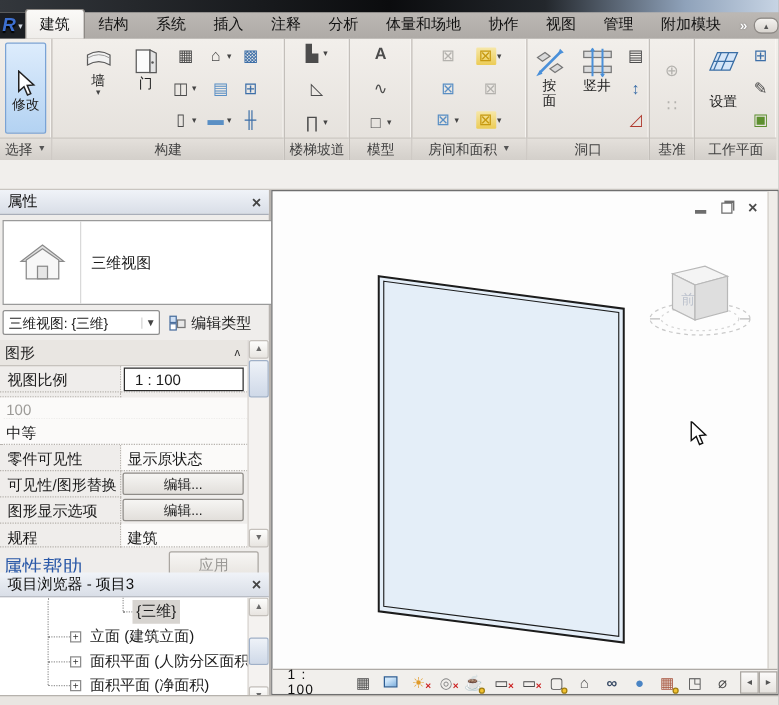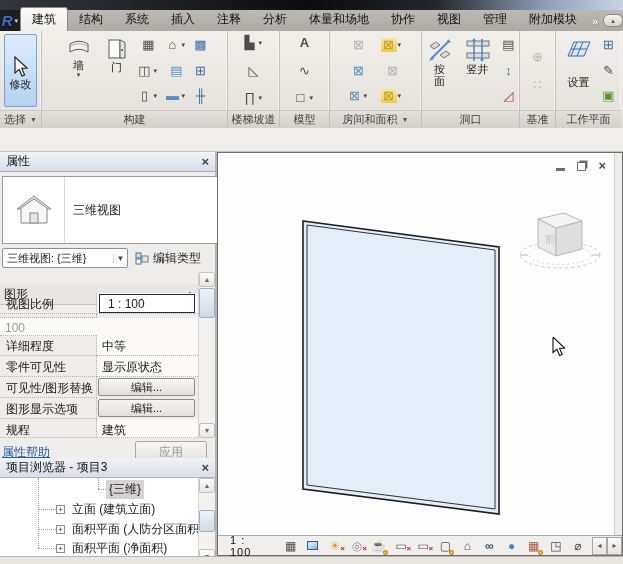--- a/index.html
+++ b/index.html
@@ -91,21 +91,21 @@
   .editbtn { margin:1px 3px 2px 1px; flex:1; background:linear-gradient(#f6f5f3,#e2dfdb); border:1px solid #8f8c88;
     border-radius:2px; font-size:11px; color:#222; display:flex; align-items:center; justify-content:center; }
 
   .vscroll { position:absolute; width:17px; background:#f4f2f0; border-left:1px solid #d8d4d0; }
   .vscroll .arr { position:absolute; left:0; width:16px; height:15px; background:linear-gradient(#fdfdfc,#e8e5e1);
     border:1px solid #c4c0bb; border-radius:2px; font-size:7px; color:#6a6a6a; display:flex; align-items:center; justify-content:center; }
   .vscroll .thumb { position:absolute; left:0; width:16px; background:linear-gradient(#eef2f8,#cfd9e8);
     border:1px solid #9fb0c8; border-radius:2px; }
 
   .apply-row { position:absolute; left:0; top:288px; width:215px; height:22px; }
-  .help-link { position:absolute; left:2px; top:4px; color:#2b59a8; text-decoration:underline; font-size:12px; }
+  .help-link { position:absolute; left:2px; top:4px; color:#2b59a8; text-decoration:underline; font-size:16px; }
   .apply-btn { position:absolute; right:8px; top:1px; width:72px; height:19px; background:linear-gradient(#f7f6f4,#e9e6e2);
     border:1px solid #aaa6a1; border-radius:2px; color:#9b9996; font-size:12px; text-align:center; padding-top:2px; }
 
   .browser-header-pos { top:306px; }
   .tree { position:absolute; left:0; top:326px; width:215px; height:86px; background:#fff; overflow:hidden; }
   .titem { position:absolute; height:18px; display:flex; align-items:center; font-size:12px; white-space:nowrap; }
   .titem .elabel { padding:1px 3px; }
   .titem.selected .elabel { background:#d7d4d0; }
   .expander { width:9px; height:9px; border:1px solid #8c8c8c; background:#fff; font-size:8px; line-height:7px;
     text-align:center; color:#333; margin-right:4px; }
@@ -429,35 +429,34 @@
       <svg width="14" height="13" viewBox="0 0 14 13">
         <rect x="1" y="1" width="5" height="5" fill="#cfe0f4" stroke="#4a6f9e"></rect>
         <rect x="1" y="7" width="5" height="5" fill="#fff" stroke="#4a6f9e"></rect>
         <rect x="7" y="4" width="6" height="6" fill="#e8e8e8" stroke="#777"></rect>
       </svg>
       <span>编辑类型</span>
     </div>
   </div>
 
   <div class="grid">
-    <div class="ghead" style="top:0;margin-top:12px;">
+    <div class="ghead" style="top:0;">
       <span>图形</span>
       <span class="chev">ʌ</span>
     </div>
     <div class="grow" style="top:21px;justify-content:flex-end;">
       <div class="lab">视图比例</div>
       <div class="val"></div>
       <div class="valbox">1 : 100</div>
     </div>
     <div class="grow" style="top:42px;flex-direction:column;">
       <div class="lab" style="color:#9d9b98;">比例值 1:</div>
       <div class="val disabled">100</div>
     </div>
     <div class="grow" style="top:63px;">
-      <div class="lab">详细程度</div>
       <div class="val">中等</div>
     </div>
     <div class="grow" style="top:84px;">
       <div class="lab">零件可见性</div>
       <div class="val">显示原状态</div>
     </div>
     <div class="grow" style="top:105px;">
       <div class="lab">可见性/图形替换</div>
       <div class="editbtn">编辑...</div>
     </div>

